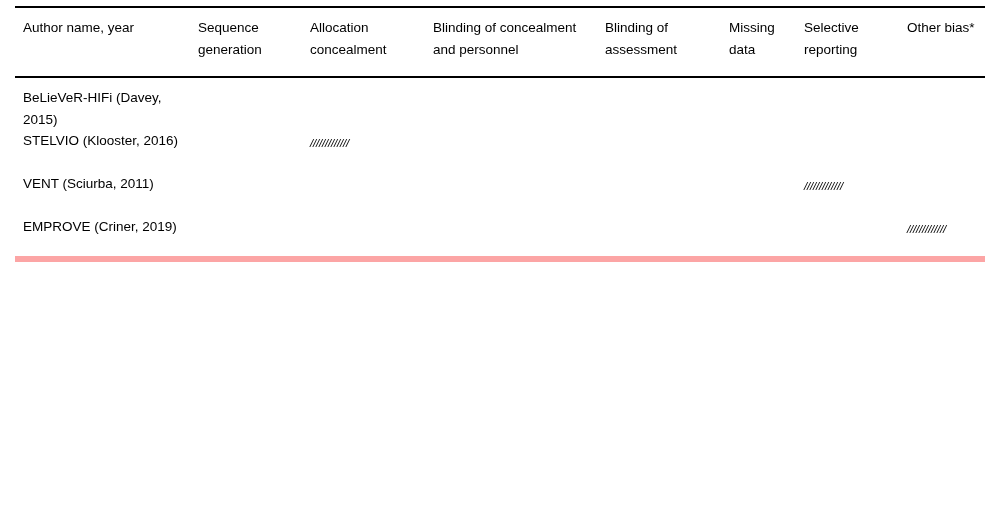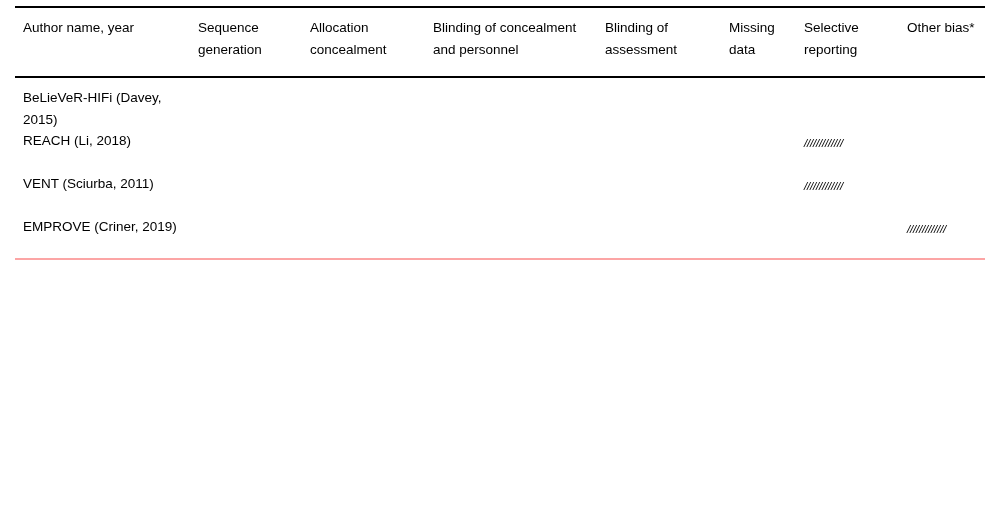--- a/index.html
+++ b/index.html
@@ -49,21 +49,21 @@
     font-weight: normal;
     padding: 9px 8px 16px 8px;
     box-sizing: border-box;
   }
 
   table.bias-table tbody tr:last-child td {
     padding-bottom: 9px;
   }
 
   table.bias-table tbody {
-    border-bottom: 2px solid #fca5a5;
+    border-bottom: 6px solid #fca5a5;
   }
 
   table.bias-table tbody td {
     text-align: left;
     vertical-align: top;
     padding: 0 8px;
     box-sizing: border-box;
     height: 43px;
   }
 
@@ -145,37 +145,37 @@
               <span class="empty-cell"></span>
             </td>
             <td>
               <span class="empty-cell"></span>
             </td>
             <td>
               <span class="empty-cell"></span>
             </td>
           </tr>
           <tr>
-            <td><span class="study-name">REACH (Li, 2018)</span></td>
-            <td>
-              <span class="empty-cell"></span>
-            </td>
-            <td>
-              <span class="empty-cell"></span>
-            </td>
-            <td>
-              <span class="empty-cell"></span>
-            </td>
-            <td>
-              <span class="empty-cell"></span>
-            </td>
+            <td><span class="study-name">STELVIO (Klooster, 2016)</span></td>
             <td>
               <span class="empty-cell"></span>
             </td>
             <td><span class="hatch">/////////////</span></td>
+            <td>
+              <span class="empty-cell"></span>
+            </td>
+            <td>
+              <span class="empty-cell"></span>
+            </td>
+            <td>
+              <span class="empty-cell"></span>
+            </td>
+            <td>
+              <span class="empty-cell"></span>
+            </td>
             <td>
               <span class="empty-cell"></span>
             </td>
           </tr>
           <tr>
             <td><span class="study-name">VENT (Sciurba, 2011)</span></td>
             <td>
               <span class="empty-cell"></span>
             </td>
             <td>

